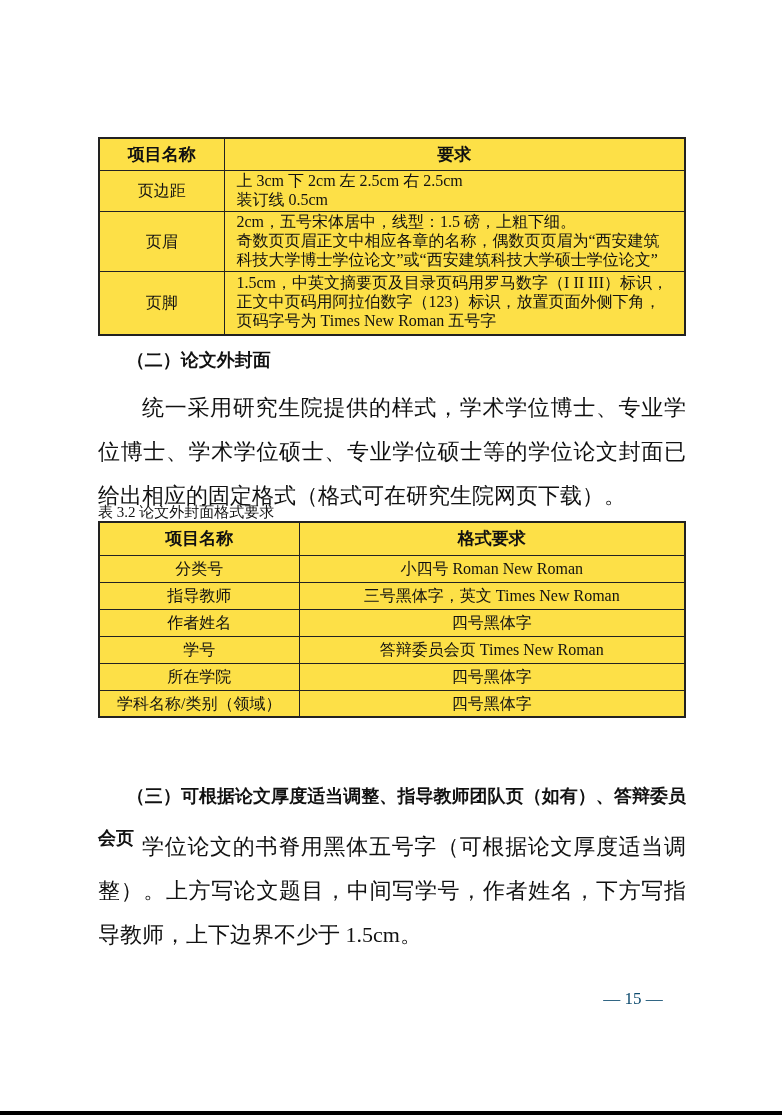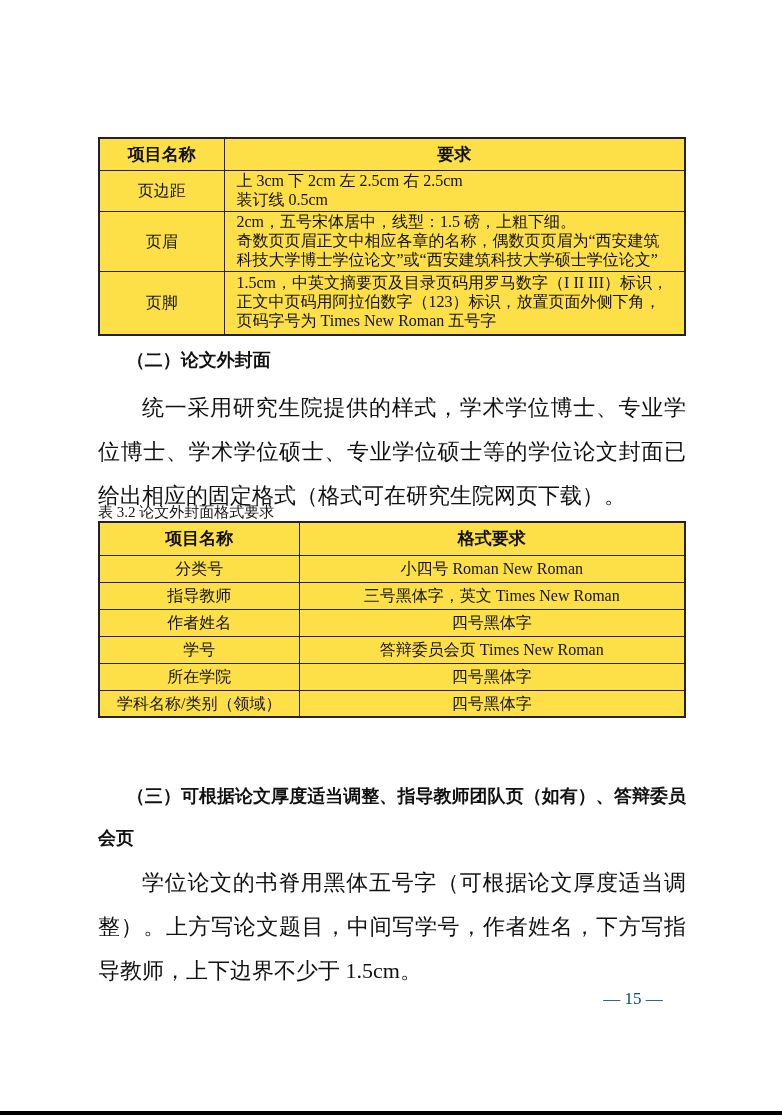--- a/index.html
+++ b/index.html
@@ -79,21 +79,21 @@
     position: absolute;
     left: 98px;
     width: 588px;
     font-size: 22px;
     line-height: 44px;
     color: #111111;
     text-indent: 2em;
     text-align: justify;
   }
   #para2 { top: 386px; }
-  #para3 { top: 861px; }
+  #para3 { top: 825px; }
 
   
   .page-number {
     position: absolute;
     left: 583px;
     top: 988px;
     width: 100px;
     text-align: center;
     font-size: 17px;
     line-height: 22px;

